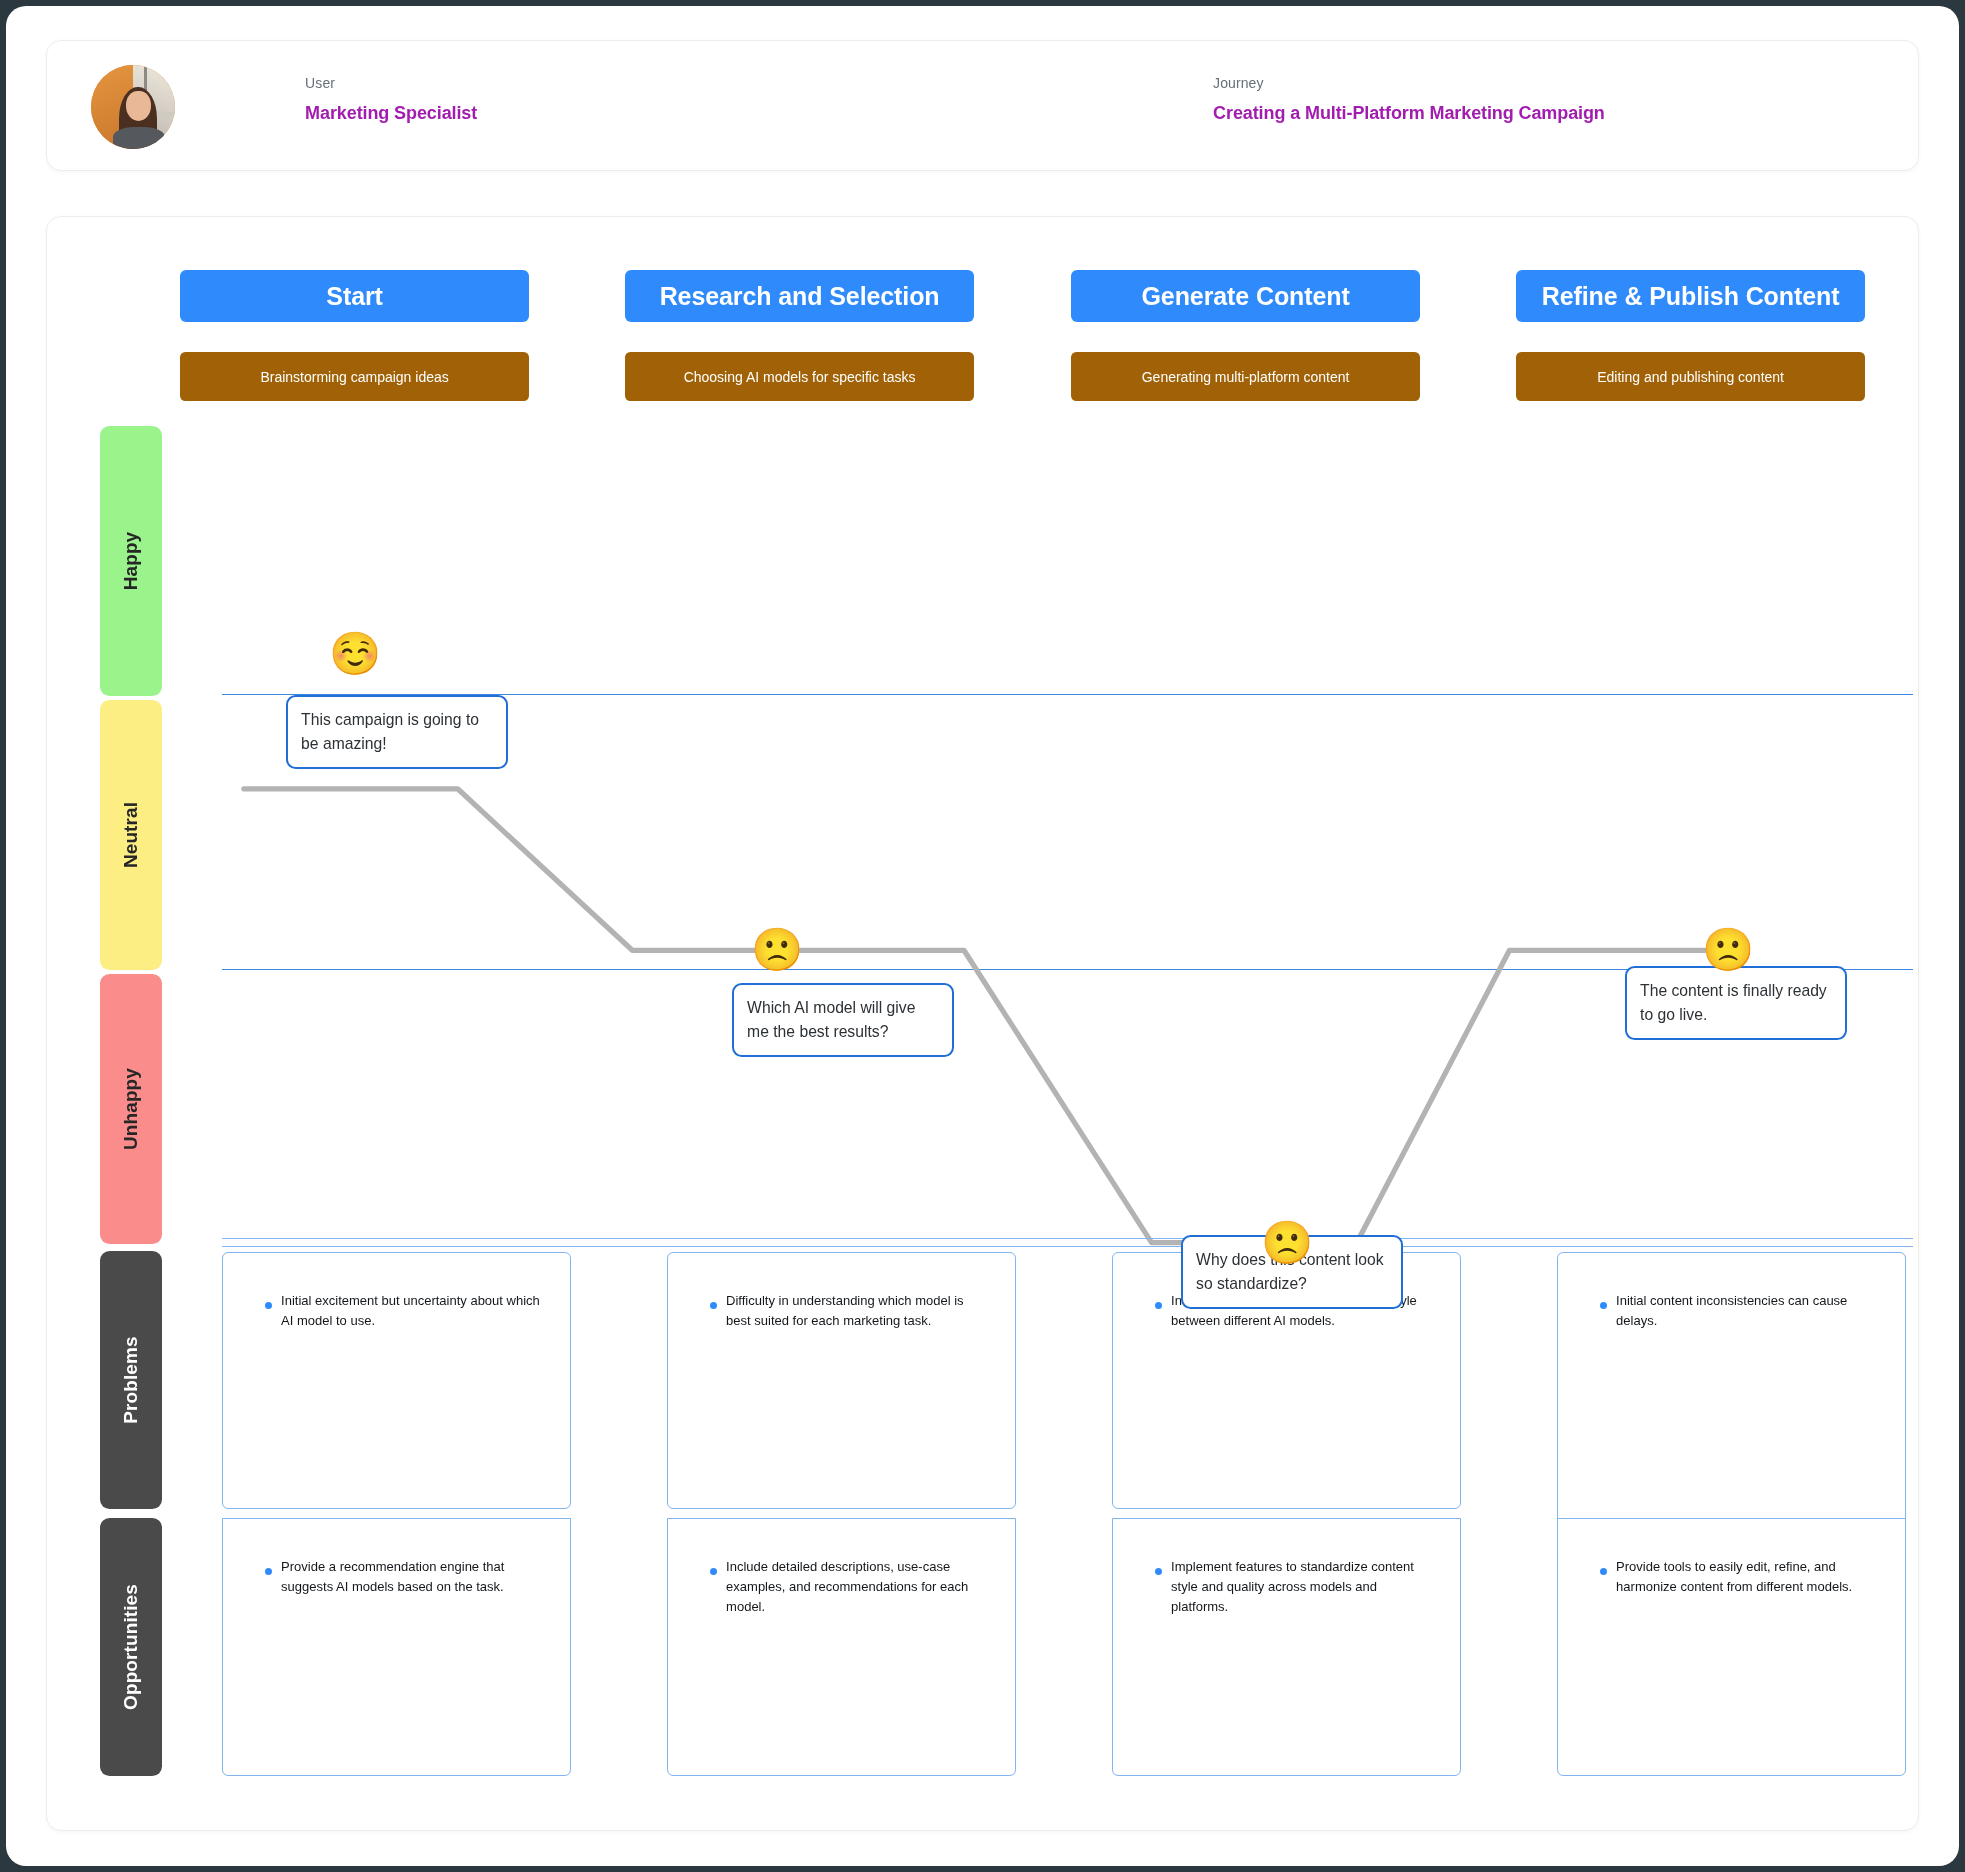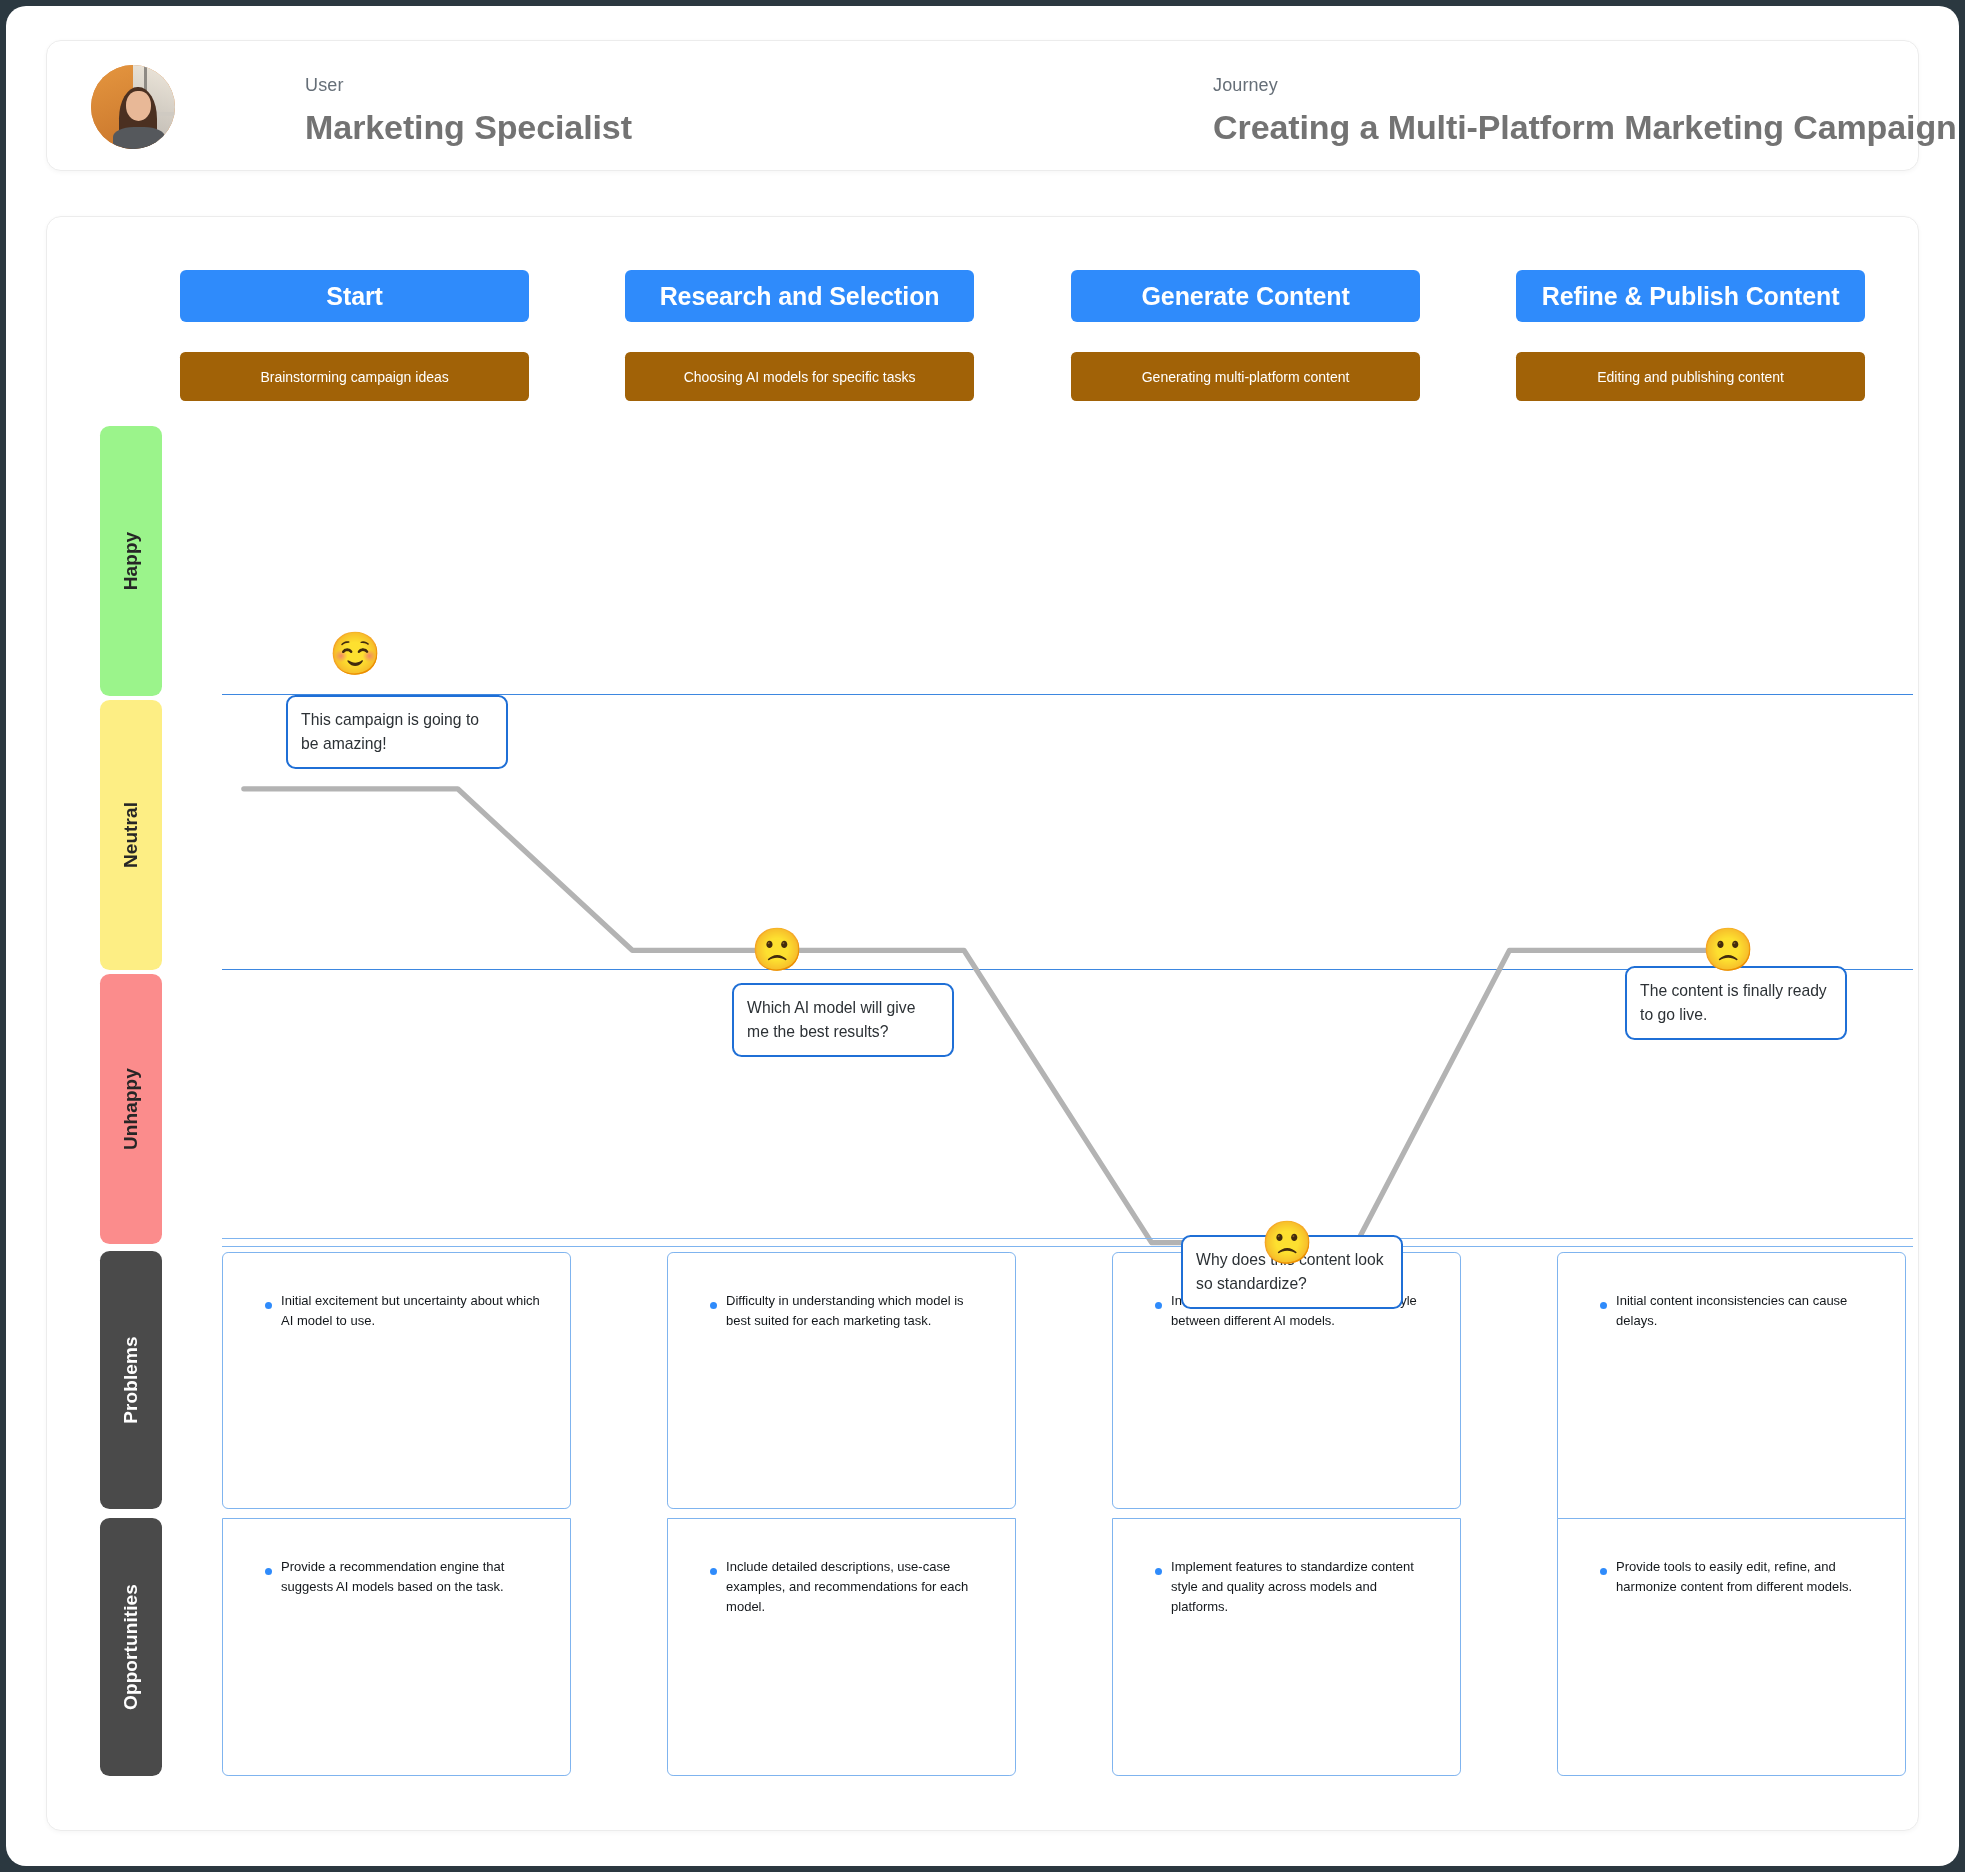--- a/index.html
+++ b/index.html
@@ -46,26 +46,26 @@
                       background:#4b3021; border-radius:48% 48% 28% 28%; }
   .avatar .face     { position:absolute; left:41%; top:31%; width:30%; height:36%;
                       background:#e8b897; border-radius:48% 48% 52% 52%; }
   .avatar .body     { position:absolute; left:26%; top:74%; width:62%; height:30%;
                       background:#55585c; border-radius:40% 40% 0 0; }
 
   .hdr-block { position: absolute; }
   .hdr-user    { left: 258px; top: 34px; }
   .hdr-journey { left: 1166px; top: 34px; }
   .hdr-label {
-    font-size: 18px; color: #666f78; font-weight: 400; letter-spacing: 0.1px;
+    font-size: 14px; color: #666f78; font-weight: 400; letter-spacing: 0.1px;
     line-height: 1.2;
   }
   .hdr-value {
     margin-top: 11.3px;
-    font-size: 34px; color: #737373; font-weight: 700; letter-spacing: -0.1px;
+    font-size: 18px; color: #a21caf; font-weight: 700; letter-spacing: -0.1px;
     line-height: 1.15; white-space: nowrap;
   }
 
   
   .map-card {
     position: absolute;
     left: 40px; top: 210px;
     width: 1873px; height: 1615px;
     background: #ffffff;
     border: 1.3px solid #ececec;

